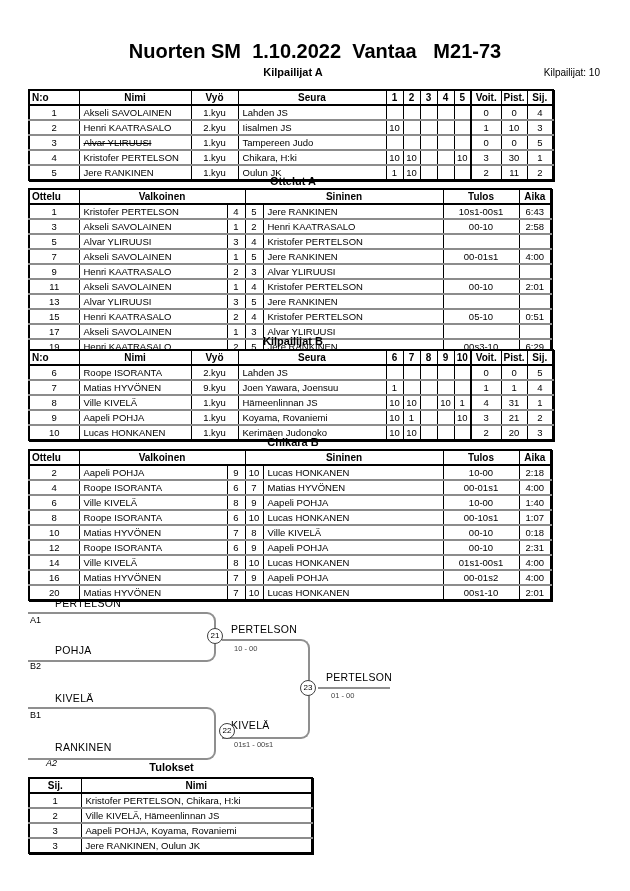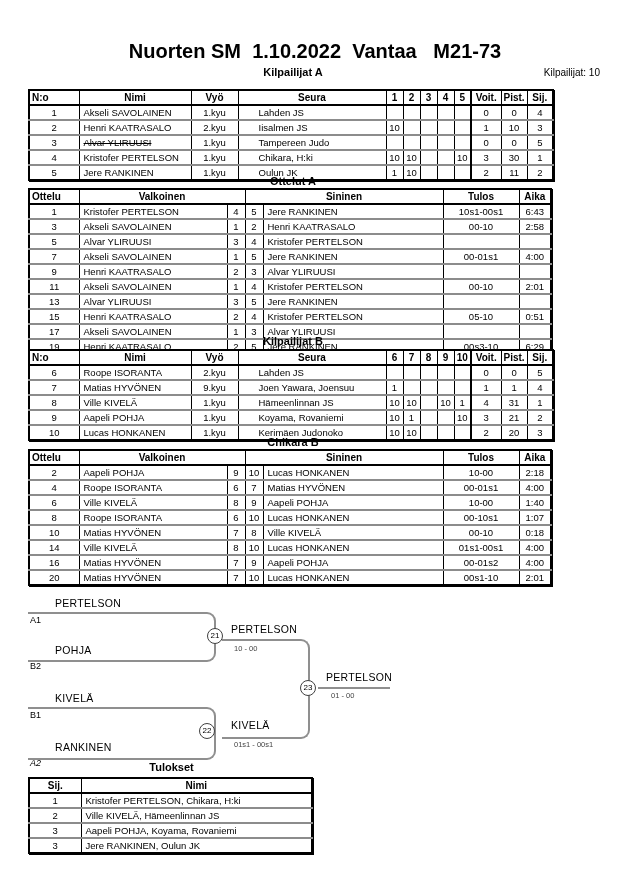--- a/index.html
+++ b/index.html
@@ -40,21 +40,21 @@
   #tbl-ka{left:28px;top:89px;}
   #tbl-oa{left:28px;top:188px;}
   #tbl-kb{left:28px;top:349px;}
   #tbl-ob{left:28px;top:449px;}
   #tbl-res{left:28px;top:777px;}
 
   .t-comp th:first-child{text-align:left;}
   .t-comp td:nth-child(1){text-align:center;}
   .t-comp td:nth-child(2){text-align:left;padding-left:4px;}
   .t-comp td:nth-child(3){text-align:center;}
-  .t-comp td:nth-child(4){text-align:left;padding-left:20px;}
+  .t-comp td:nth-child(4){text-align:left;padding-left:4px;}
   .t-comp td:nth-child(n+5){text-align:center;padding:0 1px;}
   .t-comp tr > *:nth-child(10){border-left:2px solid #000;}
 
   .t-match th:first-child{text-align:left;}
   .t-match td:nth-child(1){text-align:center;}
   .t-match td:nth-child(2){text-align:left;padding-left:4px;}
   .t-match td:nth-child(3),.t-match td:nth-child(4){text-align:center;padding:0 1px;}
   .t-match td:nth-child(5){text-align:left;padding-left:4px;}
   .t-match td:nth-child(6),.t-match td:nth-child(7){text-align:center;}
 
@@ -67,30 +67,30 @@
   #pair2{left:28px;top:707px;width:186px;height:49px;border-top-width:2px;border-right-width:2px;border-bottom-width:2px;border-radius:0 9px 9px 0;}
   #conn21{left:222px;top:639px;width:86px;height:47px;border-top-width:2px;border-right-width:2px;border-radius:0 9px 0 0;}
   #conn22{left:222px;top:690px;width:86px;height:47px;border-bottom-width:2px;border-right-width:2px;border-radius:0 0 9px 0;}
   #final-line{left:318px;top:687px;width:72px;border-top-width:2px;}
 
   .circle{
     position:absolute;width:14px;height:14px;border:1px solid #404040;border-radius:50%;
     background:#fff;font-size:8px;line-height:14px;text-align:center;z-index:2;
   }
   #c21{left:207px;top:628px;}
-  #c22{left:199px;top:723px;}
+  #c22{left:219px;top:723px;}
   #c23{left:300px;top:680px;}
 
   .bk-name{position:absolute;font-size:10.5px;letter-spacing:0.3px;white-space:nowrap;}
   .bk-code{position:absolute;font-size:9px;}
   .bk-score{position:absolute;font-size:7.5px;color:#444;white-space:nowrap;}
   #s1name{left:55px;top:597px;} #s1code{left:30px;top:615px;}
   #s2name{left:55px;top:644px;} #s2code{left:30px;top:661px;}
   #s3name{left:55px;top:692px;} #s3code{left:30px;top:710px;}
-  #s4name{left:55px;top:741px;} #s4code{left:30px;top:758px;font-style:italic;}
+  #s4name{left:55px;top:741px;} #s4code{left:46px;top:758px;font-style:italic;}
   #w21name{left:231px;top:623px;} #w21score{left:234px;top:644px;}
   #w22name{left:231px;top:719px;} #w22score{left:234px;top:740px;}
   #w23name{left:326px;top:671px;} #w23score{left:331px;top:691px;}
 </style>
 </head>
 <body>
 
 <div>
 
   <div id="title" class="abs">Nuorten SM  1.10.2022  Vantaa   M21-73</div>
@@ -482,20 +482,29 @@
         <tr>
           <td>10</td>
           <td>Matias HYVÖNEN</td>
           <td>7</td>
           <td>8</td>
           <td>Ville KIVELÄ</td>
           <td>00-10</td>
           <td>0:18</td>
         </tr>
         <tr>
+          <td>12</td>
+          <td>Roope ISORANTA</td>
+          <td>6</td>
+          <td>9</td>
+          <td>Aapeli POHJA</td>
+          <td>00-10</td>
+          <td>2:31</td>
+        </tr>
+        <tr>
           <td>14</td>
           <td>Ville KIVELÄ</td>
           <td>8</td>
           <td>10</td>
           <td>Lucas HONKANEN</td>
           <td>01s1-00s1</td>
           <td>4:00</td>
         </tr>
         <tr>
           <td>16</td>

